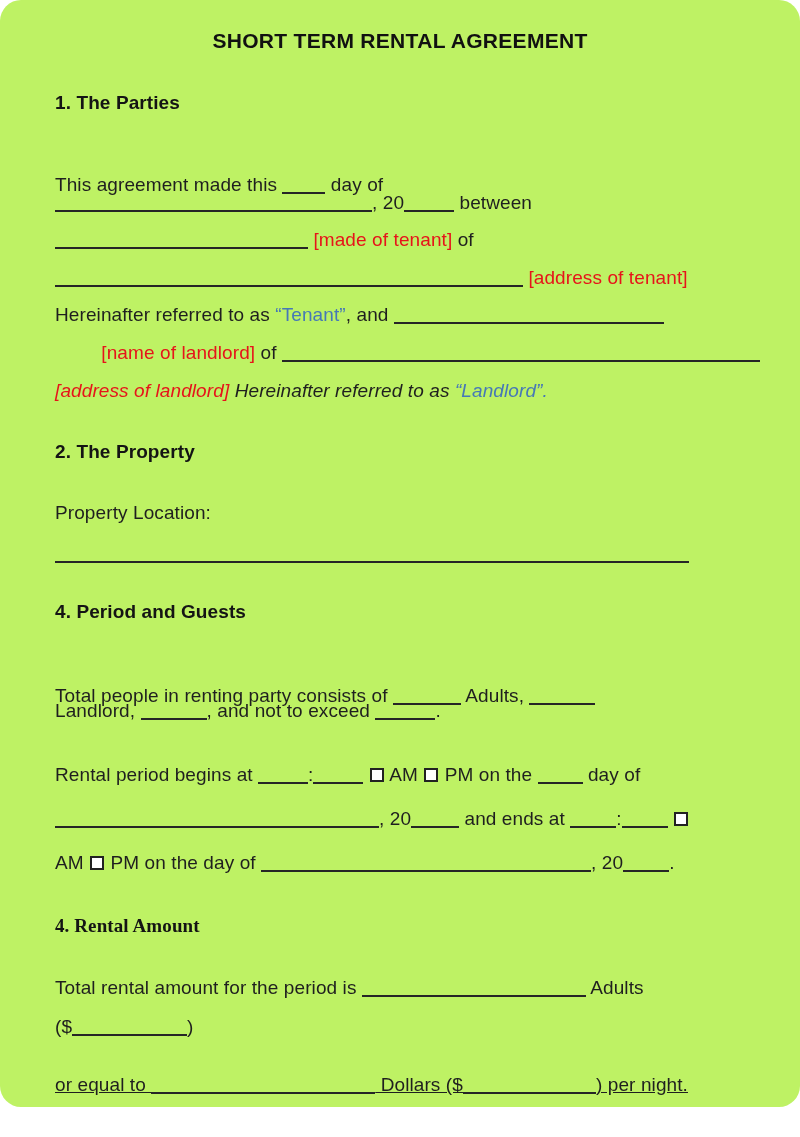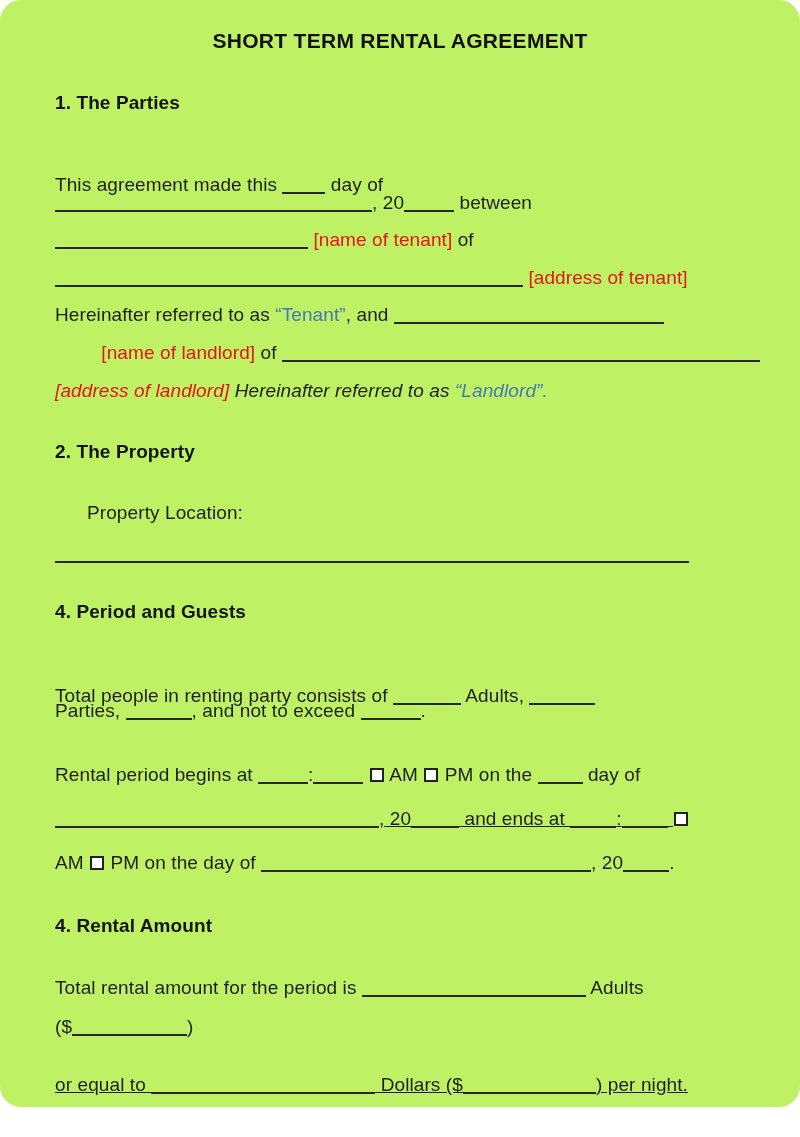--- a/index.html
+++ b/index.html
@@ -58,32 +58,32 @@
 </style>
 </head>
 <body>
 
 <div class="page">
   <div id="lines">
       <div class="line title" style="top: 27px;"><span class="seg">SHORT TERM RENTAL AGREEMENT</span></div>
       <div class="line heading" style="top: 89px;"><span class="seg">1. The Parties</span></div>
       <div class="line" style="top: 133px; margin-top: 38px;"><span class="seg">This agreement made this </span><span class="bl" style="width: 43px;"></span><span class="seg"> day of</span></div>
       <div class="line" style="top: 189px;"><span class="bl" style="width: 317px;"></span><span class="seg">, 20</span><span class="bl" style="width: 50px;"></span><span class="seg"> between</span></div>
-      <div class="line" style="top: 226px;"><span class="bl" style="width: 253px;"></span><span class="seg"> </span><span class="seg red">[name of tenant]</span><span class="seg"> of</span></div>
+      <div class="line" style="top: 226px;"><span class="bl" style="width: 253px;"></span><span class="seg"> </span><span class="seg red">[made of tenant]</span><span class="seg"> of</span></div>
       <div class="line" style="top: 264px;"><span class="bl" style="width: 468px;"></span><span class="seg"> </span><span class="seg red">[address of tenant]</span></div>
       <div class="line" style="top: 301px;"><span class="seg">Hereinafter referred to as </span><span class="seg blue">“Tenant”</span><span class="seg">, and </span><span class="bl" style="width: 270px;"></span></div>
       <div class="line" style="top: 339px; text-align: right;"><span class="seg red">[name of landlord]</span><span class="seg"> of </span><span class="bl" style="width: 478px;"></span></div>
       <div class="line" style="top: 377px; font-style: italic;"><span class="seg red">[address of landlord]</span><span class="seg"> Hereinafter referred to as </span><span class="seg blue">“Landlord”.</span></div>
       <div class="line heading" style="top: 438px;"><span class="seg">2. The Property</span></div>
-      <div class="line" style="top: 499px; margin-left: 32px;"><span class="seg">Property Location:</span></div>
+      <div class="line" style="top: 499px;"><span class="seg">Property Location:</span></div>
       <div class="line" style="top: 540px;"><span class="bl" style="width: 634px;"></span></div>
       <div class="line heading" style="top: 598px;"><span class="seg">4. Period and Guests</span></div>
       <div class="line" style="top: 682px;"><span class="seg">Total people in renting party consists of </span><span class="bl" style="width: 68px;"></span><span class="seg"> Adults, </span><span class="bl" style="width: 66px;"></span></div>
-      <div class="line" style="top: 697px;"><span class="seg">Parties, </span><span class="bl" style="width: 66px;"></span><span class="seg">, and not to exceed </span><span class="bl" style="width: 60px;"></span><span class="seg">.</span></div>
+      <div class="line" style="top: 697px;"><span class="seg">Landlord, </span><span class="bl" style="width: 66px;"></span><span class="seg">, and not to exceed </span><span class="bl" style="width: 60px;"></span><span class="seg">.</span></div>
       <div class="line" style="top: 761px;"><span class="seg">Rental period begins at </span><span class="bl" style="width: 50px;"></span><span class="seg">:</span><span class="bl" style="width: 50px;"></span><span class="seg"> </span><span class="cb"></span><span class="seg"> AM </span><span class="cb"></span><span class="seg"> PM on the </span><span class="bl" style="width: 45px;"></span><span class="seg"> day of</span></div>
-      <div class="line" style="top: 805px; text-decoration: underline;"><span class="bl" style="width: 324px;"></span><span class="seg">, 20</span><span class="bl" style="width: 48px;"></span><span class="seg"> and ends at </span><span class="bl" style="width: 46px;"></span><span class="seg">:</span><span class="bl" style="width: 46px;"></span><span class="seg"> </span><span class="cb"></span></div>
+      <div class="line" style="top: 805px;"><span class="bl" style="width: 324px;"></span><span class="seg">, 20</span><span class="bl" style="width: 48px;"></span><span class="seg"> and ends at </span><span class="bl" style="width: 46px;"></span><span class="seg">:</span><span class="bl" style="width: 46px;"></span><span class="seg"> </span><span class="cb"></span></div>
       <div class="line" style="top: 849px;"><span class="seg">AM </span><span class="cb"></span><span class="seg"> PM on the day of </span><span class="bl" style="width: 330px;"></span><span class="seg">, 20</span><span class="bl" style="width: 46px;"></span><span class="seg">.</span></div>
-      <div class="line heading" style="top: 912px;"><span class="seg">4. Rental Amount</span></div>
+      <div class="line heading" style="top: 912px; font-family: Liberation Serif, serif;"><span class="seg">4. Rental Amount</span></div>
       <div class="line" style="top: 974px;"><span class="seg">Total rental amount for the period is </span><span class="bl" style="width: 224px;"></span><span class="seg"> Adults</span></div>
       <div class="line" style="top: 1013px;"><span class="seg">($</span><span class="bl" style="width: 115px;"></span><span class="seg">)</span></div>
       <div class="line" style="top: 1071px; text-decoration: underline;"><span class="seg">or equal to </span><span class="bl" style="width: 224px;"></span><span class="seg"> Dollars ($</span><span class="bl" style="width: 133px;"></span><span class="seg">) per night.</span></div>
     </div>
 </div>
 
 </body></html>

